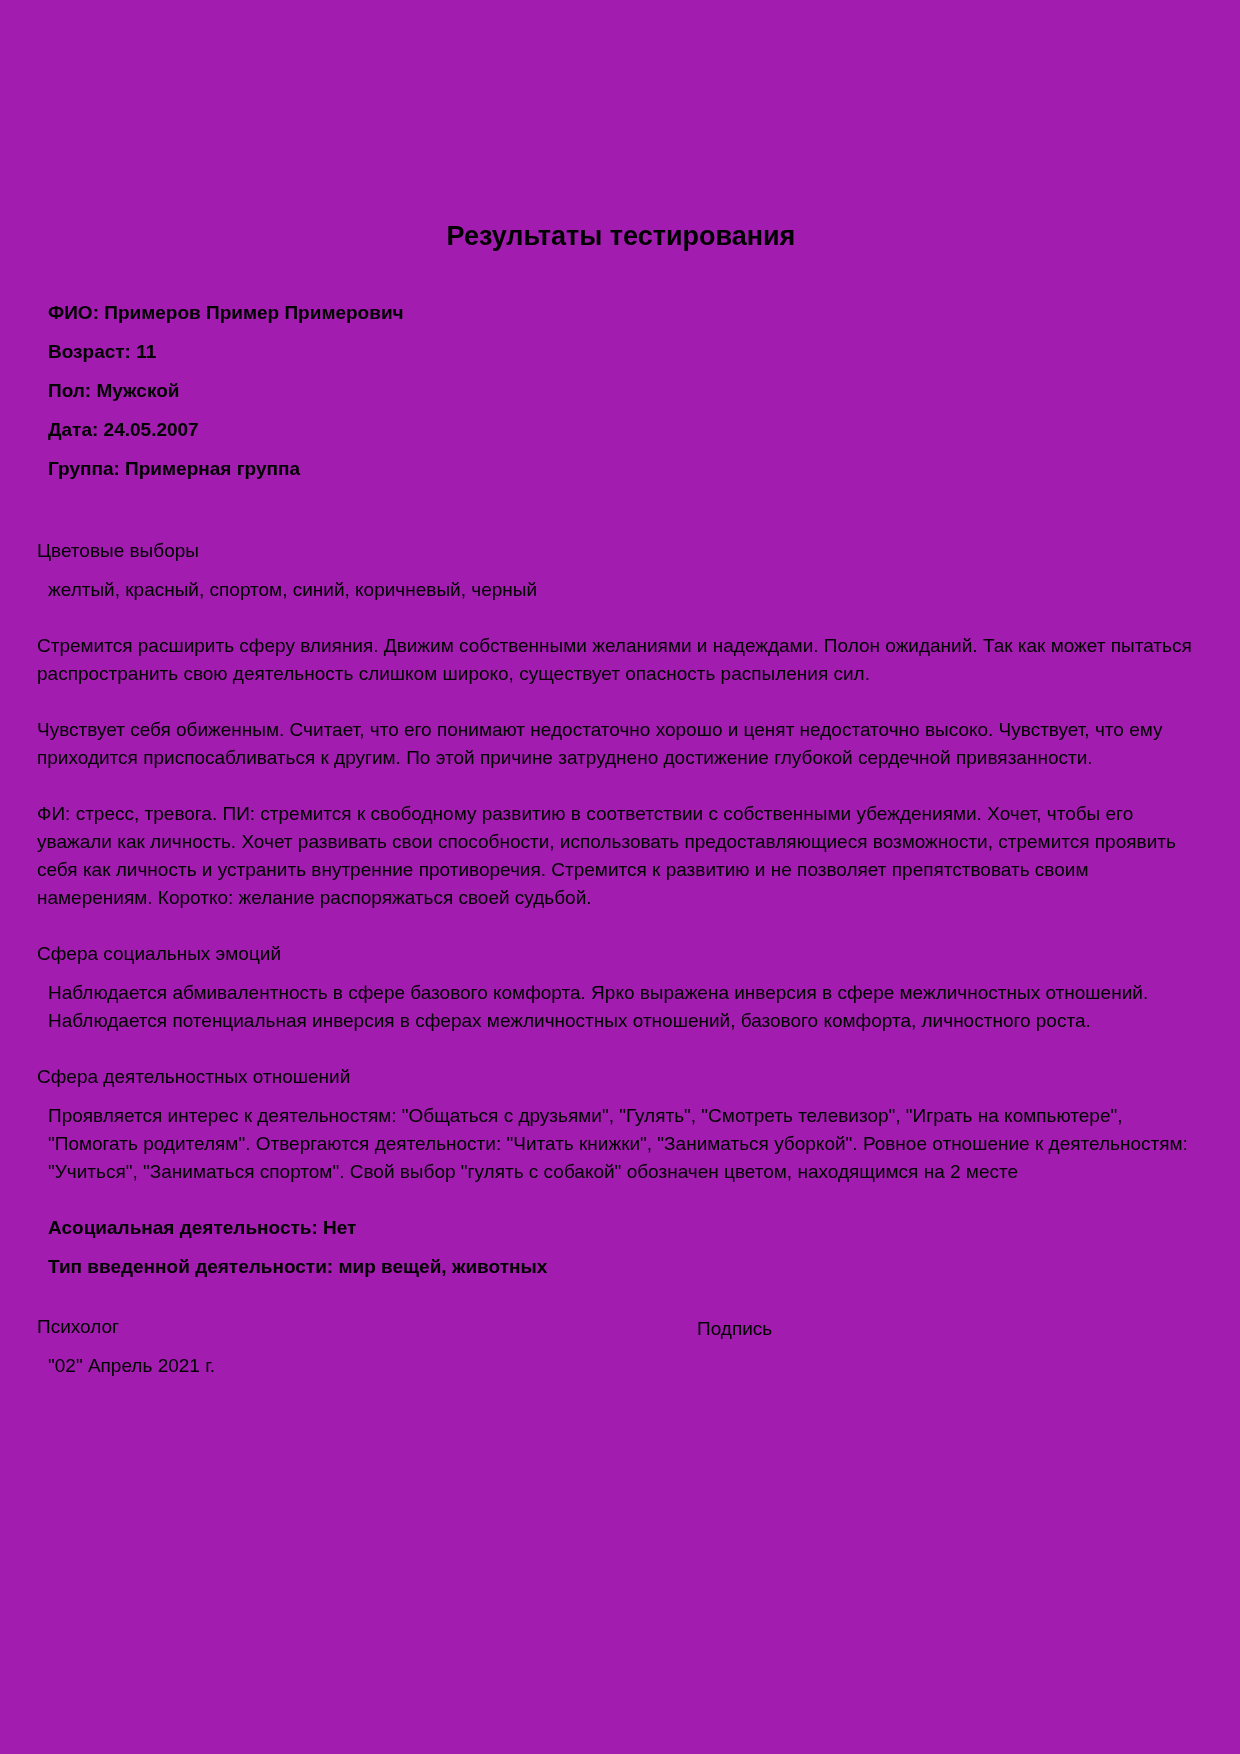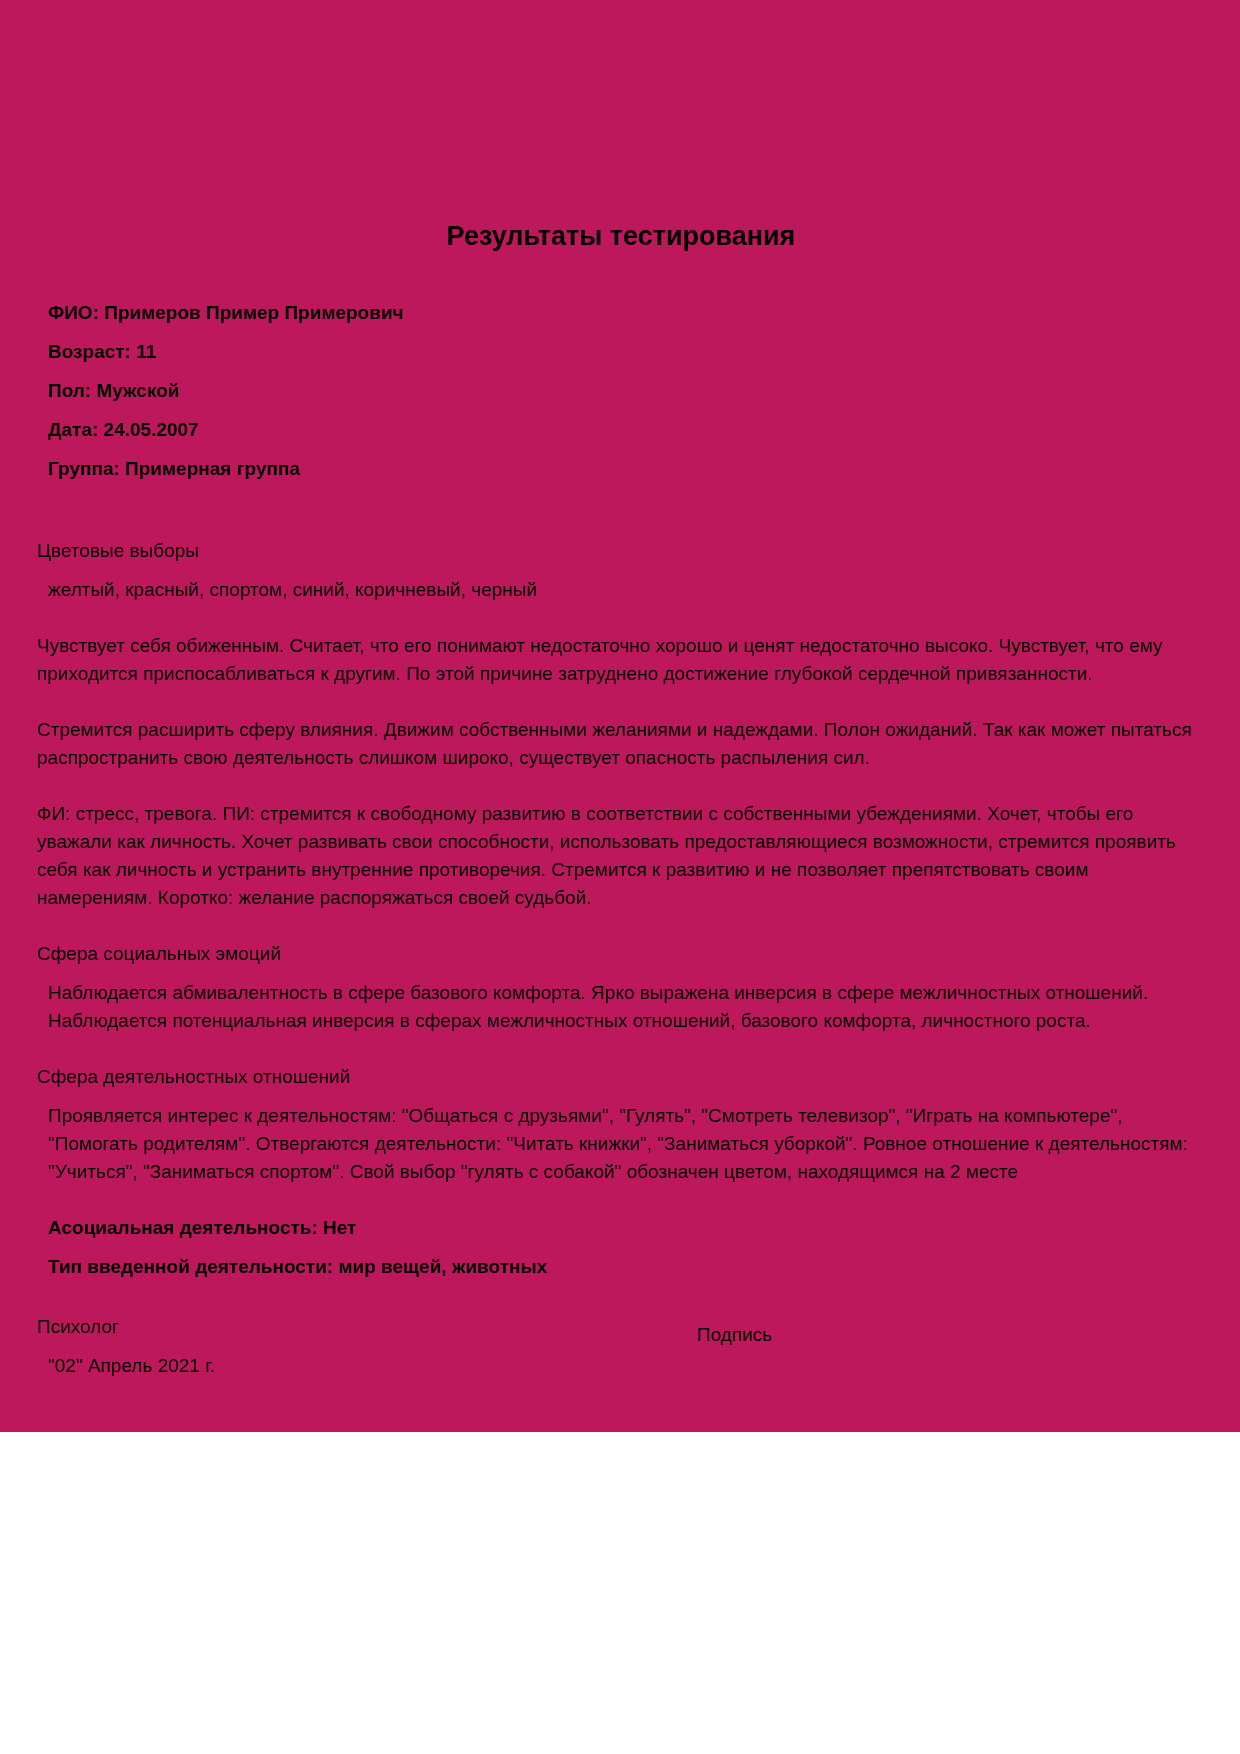--- a/index.html
+++ b/index.html
@@ -3,23 +3,23 @@
 <meta charset="utf-8">
 <style>
   html, body {
     margin: 0;
     padding: 0;
     background: #ffffff;
   }
   .page {
     position: relative;
     width: 1240px;
-    height: 1432px;
+    height: 1754px;
     box-sizing: border-box;
-    background: #be185d;
+    background: #a21caf;
     color: #000000;
     font-family: "Liberation Sans", "DejaVu Sans", sans-serif;
     font-size: 19px;
     line-height: 28px;
     padding: 222px 35px 0 37px;
     overflow: hidden;
   }
   .title {
     margin: 0 0 48px 0;
     font-size: 27px;
@@ -44,43 +44,43 @@
   .summary-block {
     margin-top: 28px;
   }
   .footer-row {
     position: relative;
     margin-top: 32px;
   }
   .signature-label {
     position: absolute;
     left: 660px;
-    top: 8px;
+    top: 2px;
   }
 </style>
 </head>
 <body>
 
 <div class="page">
 
   <h1 class="title">Результаты тестирования</h1>
 
   <div class="patient-block">
     <div class="line bold"><span>ФИО:</span> <span>Примеров Пример Примерович</span></div>
     <div class="line bold"><span>Возраст:</span> <span>11</span></div>
     <div class="line bold"><span>Пол:</span> <span>Мужской</span></div>
     <div class="line bold"><span>Дата:</span> <span>24.05.2007</span></div>
     <div class="line bold"><span>Группа:</span> <span>Примерная группа</span></div>
   </div>
 
   <h2 class="heading first">Цветовые выборы</h2>
   <div class="line">желтый, красный, спортом, синий, коричневый, черный</div>
 
+  <p class="para">Стремится расширить сферу влияния. Движим собственными желаниями и надеждами. Полон ожиданий. Так как может пытаться распространить свою деятельность слишком широко, существует опасность распыления сил.</p>
   <p class="para">Чувствует себя обиженным. Считает, что его понимают недостаточно хорошо и ценят недостаточно высоко. Чувствует, что ему приходится приспосабливаться к другим. По этой причине затруднено достижение глубокой сердечной привязанности.</p>
-  <p class="para">Стремится расширить сферу влияния. Движим собственными желаниями и надеждами. Полон ожиданий. Так как может пытаться распространить свою деятельность слишком широко, существует опасность распыления сил.</p>
   <p class="para">ФИ: стресс, тревога. ПИ: стремится к свободному развитию в соответствии с собственными убеждениями. Хочет, чтобы его уважали как личность. Хочет развивать свои способности, использовать предоставляющиеся возможности, стремится проявить себя как личность и устранить внутренние противоречия. Стремится к развитию и не позволяет препятствовать своим намерениям. Коротко: желание распоряжаться своей судьбой.</p>
 
   <h2 class="heading">Сфера социальных эмоций</h2>
   <div class="line">Наблюдается абмивалентность в сфере базового комфорта. Ярко выражена инверсия в сфере межличностных отношений. Наблюдается потенциальная инверсия в сферах межличностных отношений, базового комфорта, личностного роста.</div>
 
   <h2 class="heading">Сфера деятельностных отношений</h2>
   <div class="line">Проявляется интерес к деятельностям: "Общаться с друзьями", "Гулять", "Смотреть телевизор", "Играть на компьютере", "Помогать родителям". Отвергаются деятельности: "Читать книжки", "Заниматься уборкой". Ровное отношение к деятельностям: "Учиться", "Заниматься спортом". Свой выбор "гулять с собакой" обозначен цветом, находящимся на 2 месте</div>
 
   <div class="summary-block">
     <div class="line bold"><span>Асоциальная деятельность:</span> <span>Нет</span></div>

